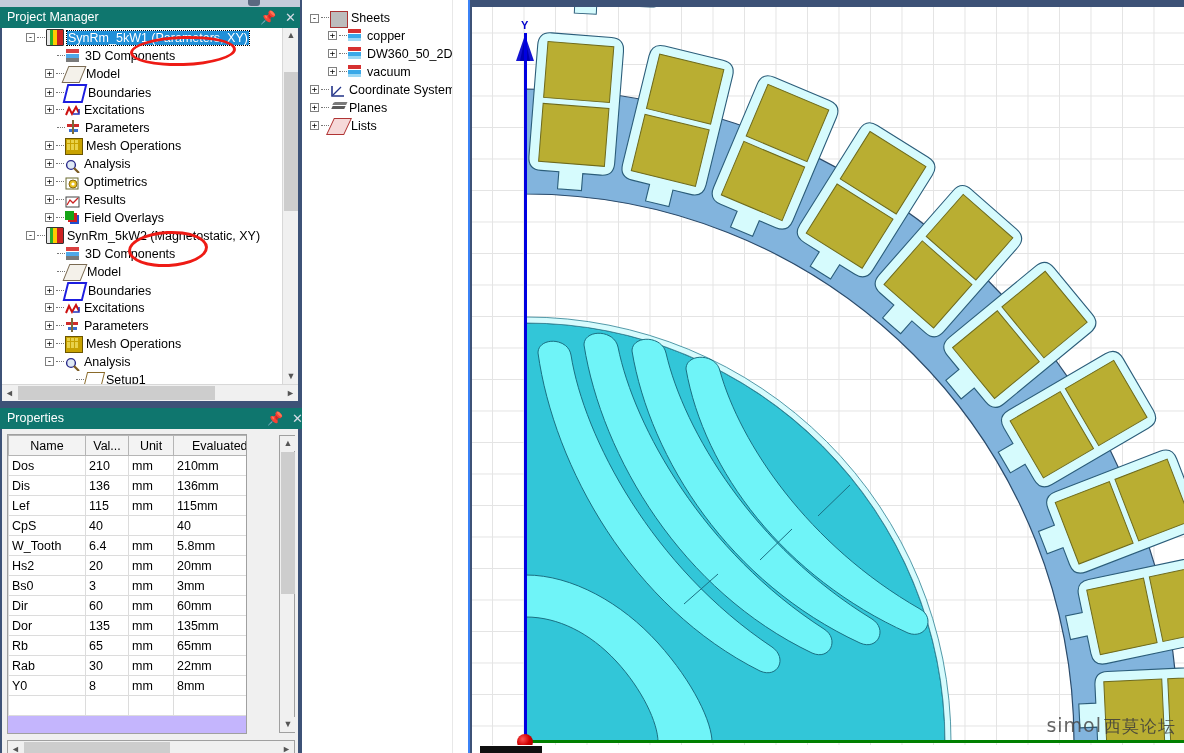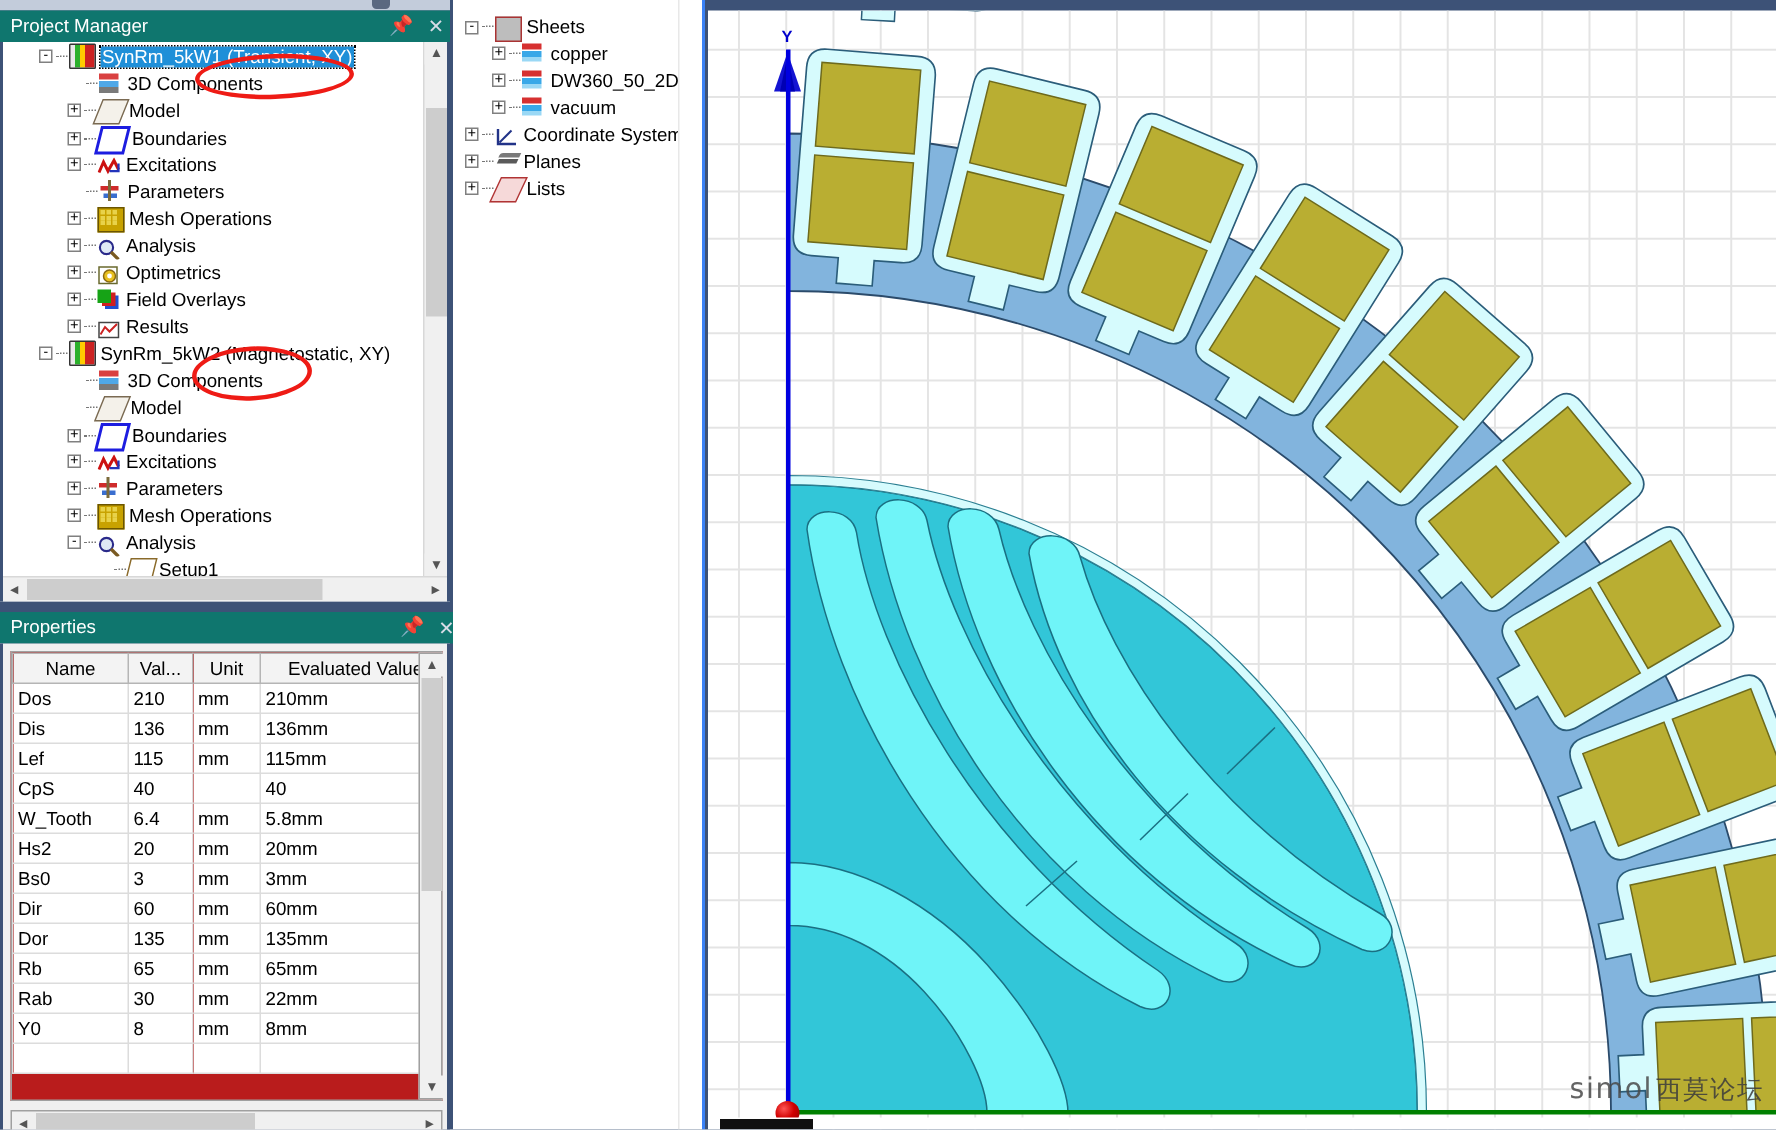--- a/index.html
+++ b/index.html
@@ -139,22 +139,22 @@
   
   #props-title{position:absolute;left:0;top:401px;width:300px;}
   #props-body{
     position:absolute;left:0;top:422px;width:300px;height:331px;
     background:#f0f0f0;
     border-left:2px solid #3d5277;border-right:2px solid #3d5277;
     border-bottom:2px solid #3d5277;
     box-sizing:border-box;
   }
   #grid-wrap{
-    position:absolute;left:5px;top:5px;width:288px;height:300px;
-    background:#b91c1c;border:1px solid #a0a0a0;box-sizing:border-box;overflow:hidden;
+    position:absolute;left:5px;top:5px;width:240px;height:300px;
+    background:#c4b5fd;border:1px solid #a0a0a0;box-sizing:border-box;overflow:hidden;
   }
   table.props{border-collapse:collapse;width:272px;table-layout:fixed;}
   table.props th{
     background:#f3f3f3;border:1px solid #b5b5b5;height:19px;
     font-weight:normal;font-size:12.5px;text-align:center;
     padding:0 2px;overflow:hidden;white-space:nowrap;
   }
   table.props td{
     border:1px solid #dcdcdc;height:19px;font-size:12.5px;
     padding:0 3px;overflow:hidden;white-space:nowrap;
@@ -238,44 +238,44 @@
   <div class="panel-title">
     <span>Project Manager</span>
     <span class="btns">
       <span class="pin-glyph">📌</span>
       <span>✕</span>
     </span>
   </div>
 
   <div id="pm-body">
     <div id="pm-tree">
-        <div class="trow" style="padding-left:24px;"><span class="expander">-</span><span class="dots"></span><span class="ico ic-proj"></span><span class="lbl sel-label">SynRm_5kW1 (Transient, XY)</span></div>
+        <div class="trow" style="padding-left:24px;"><span class="expander">-</span><span class="dots"></span><span class="ico ic-proj"></span><span class="lbl sel-label">SynRm_5kW1 (Parameters, XY)</span></div>
         <div class="trow" style="padding-left:43px;"><span class="spacer"></span><span class="dots"></span><span class="ico ic-3dc"></span><span class="lbl">3D Components</span></div>
         <div class="trow" style="padding-left:43px;"><span class="expander">+</span><span class="dots"></span><span class="ico ic-model"></span><span class="lbl">Model</span></div>
         <div class="trow" style="padding-left:43px;"><span class="expander">+</span><span class="dots"></span><span class="ico ic-bound"></span><span class="lbl">Boundaries</span></div>
         <div class="trow" style="padding-left:43px;"><span class="expander">+</span><span class="dots"></span><span class="ico"><svg width="15" height="13" style="vertical-align:middle">
               <polyline points="1,10 4,3 7,9 11,2 14,8" fill="none" stroke="#cc1111" stroke-width="2"></polyline>
               <path d="M8 9 L14 9 L14 4" fill="none" stroke="#2233bb" stroke-width="1.5"></path>
             </svg></span><span class="lbl">Excitations</span></div>
         <div class="trow" style="padding-left:43px;"><span class="spacer"></span><span class="dots"></span><span class="ico ic-param"></span><span class="lbl">Parameters</span></div>
         <div class="trow" style="padding-left:43px;"><span class="expander">+</span><span class="dots"></span><span class="ico ic-mesh"></span><span class="lbl">Mesh Operations</span></div>
         <div class="trow" style="padding-left:43px;"><span class="expander">+</span><span class="dots"></span><span class="ico"><svg width="15" height="14" style="vertical-align:middle">
               <circle cx="6" cy="6" r="4.4" fill="#dfe9f5" stroke="#2a2a8a" stroke-width="1.4"></circle>
               <line x1="9" y1="9" x2="14" y2="14" stroke="#7a5a22" stroke-width="2.2"></line>
             </svg></span><span class="lbl">Analysis</span></div>
         <div class="trow" style="padding-left:43px;"><span class="expander">+</span><span class="dots"></span><span class="ico"><svg width="15" height="13" style="vertical-align:middle">
               <rect x="1" y="1" width="12" height="11" fill="#fff" stroke="#6a6a2e"></rect>
               <circle cx="8" cy="7" r="4" fill="#e8c020" stroke="#8a6a10"></circle>
               <circle cx="8" cy="7" r="1.6" fill="#fff"></circle>
             </svg></span><span class="lbl">Optimetrics</span></div>
-        <div class="trow" style="padding-left:43px;"><span class="expander">+</span><span class="dots"></span><span class="ico ic-fo"></span><span class="lbl">Field Overlays</span></div>
         <div class="trow" style="padding-left:43px;"><span class="expander">+</span><span class="dots"></span><span class="ico"><svg width="15" height="12" style="vertical-align:middle">
               <rect x="1" y="1" width="13" height="10" fill="#fff" stroke="#444"></rect>
               <polyline points="2,9 5,4 8,7 13,2" fill="none" stroke="#cc2222" stroke-width="1.3"></polyline>
             </svg></span><span class="lbl">Results</span></div>
+        <div class="trow" style="padding-left:43px;"><span class="expander">+</span><span class="dots"></span><span class="ico ic-fo"></span><span class="lbl">Field Overlays</span></div>
         <div class="trow" style="padding-left:24px;"><span class="expander">-</span><span class="dots"></span><span class="ico ic-proj"></span><span class="lbl">SynRm_5kW2 (Magnetostatic, XY)</span></div>
         <div class="trow" style="padding-left:43px;"><span class="spacer"></span><span class="dots"></span><span class="ico ic-3dc"></span><span class="lbl">3D Components</span></div>
         <div class="trow" style="padding-left:43px;"><span class="spacer"></span><span class="dots"></span><span class="ico ic-model"></span><span class="lbl">Model</span></div>
         <div class="trow" style="padding-left:43px;"><span class="expander">+</span><span class="dots"></span><span class="ico ic-bound"></span><span class="lbl">Boundaries</span></div>
         <div class="trow" style="padding-left:43px;"><span class="expander">+</span><span class="dots"></span><span class="ico"><svg width="15" height="13" style="vertical-align:middle">
               <polyline points="1,10 4,3 7,9 11,2 14,8" fill="none" stroke="#cc1111" stroke-width="2"></polyline>
               <path d="M8 9 L14 9 L14 4" fill="none" stroke="#2233bb" stroke-width="1.5"></path>
             </svg></span><span class="lbl">Excitations</span></div>
         <div class="trow" style="padding-left:43px;"><span class="expander">+</span><span class="dots"></span><span class="ico ic-param"></span><span class="lbl">Parameters</span></div>
         <div class="trow" style="padding-left:43px;"><span class="expander">+</span><span class="dots"></span><span class="ico ic-mesh"></span><span class="lbl">Mesh Operations</span></div>

